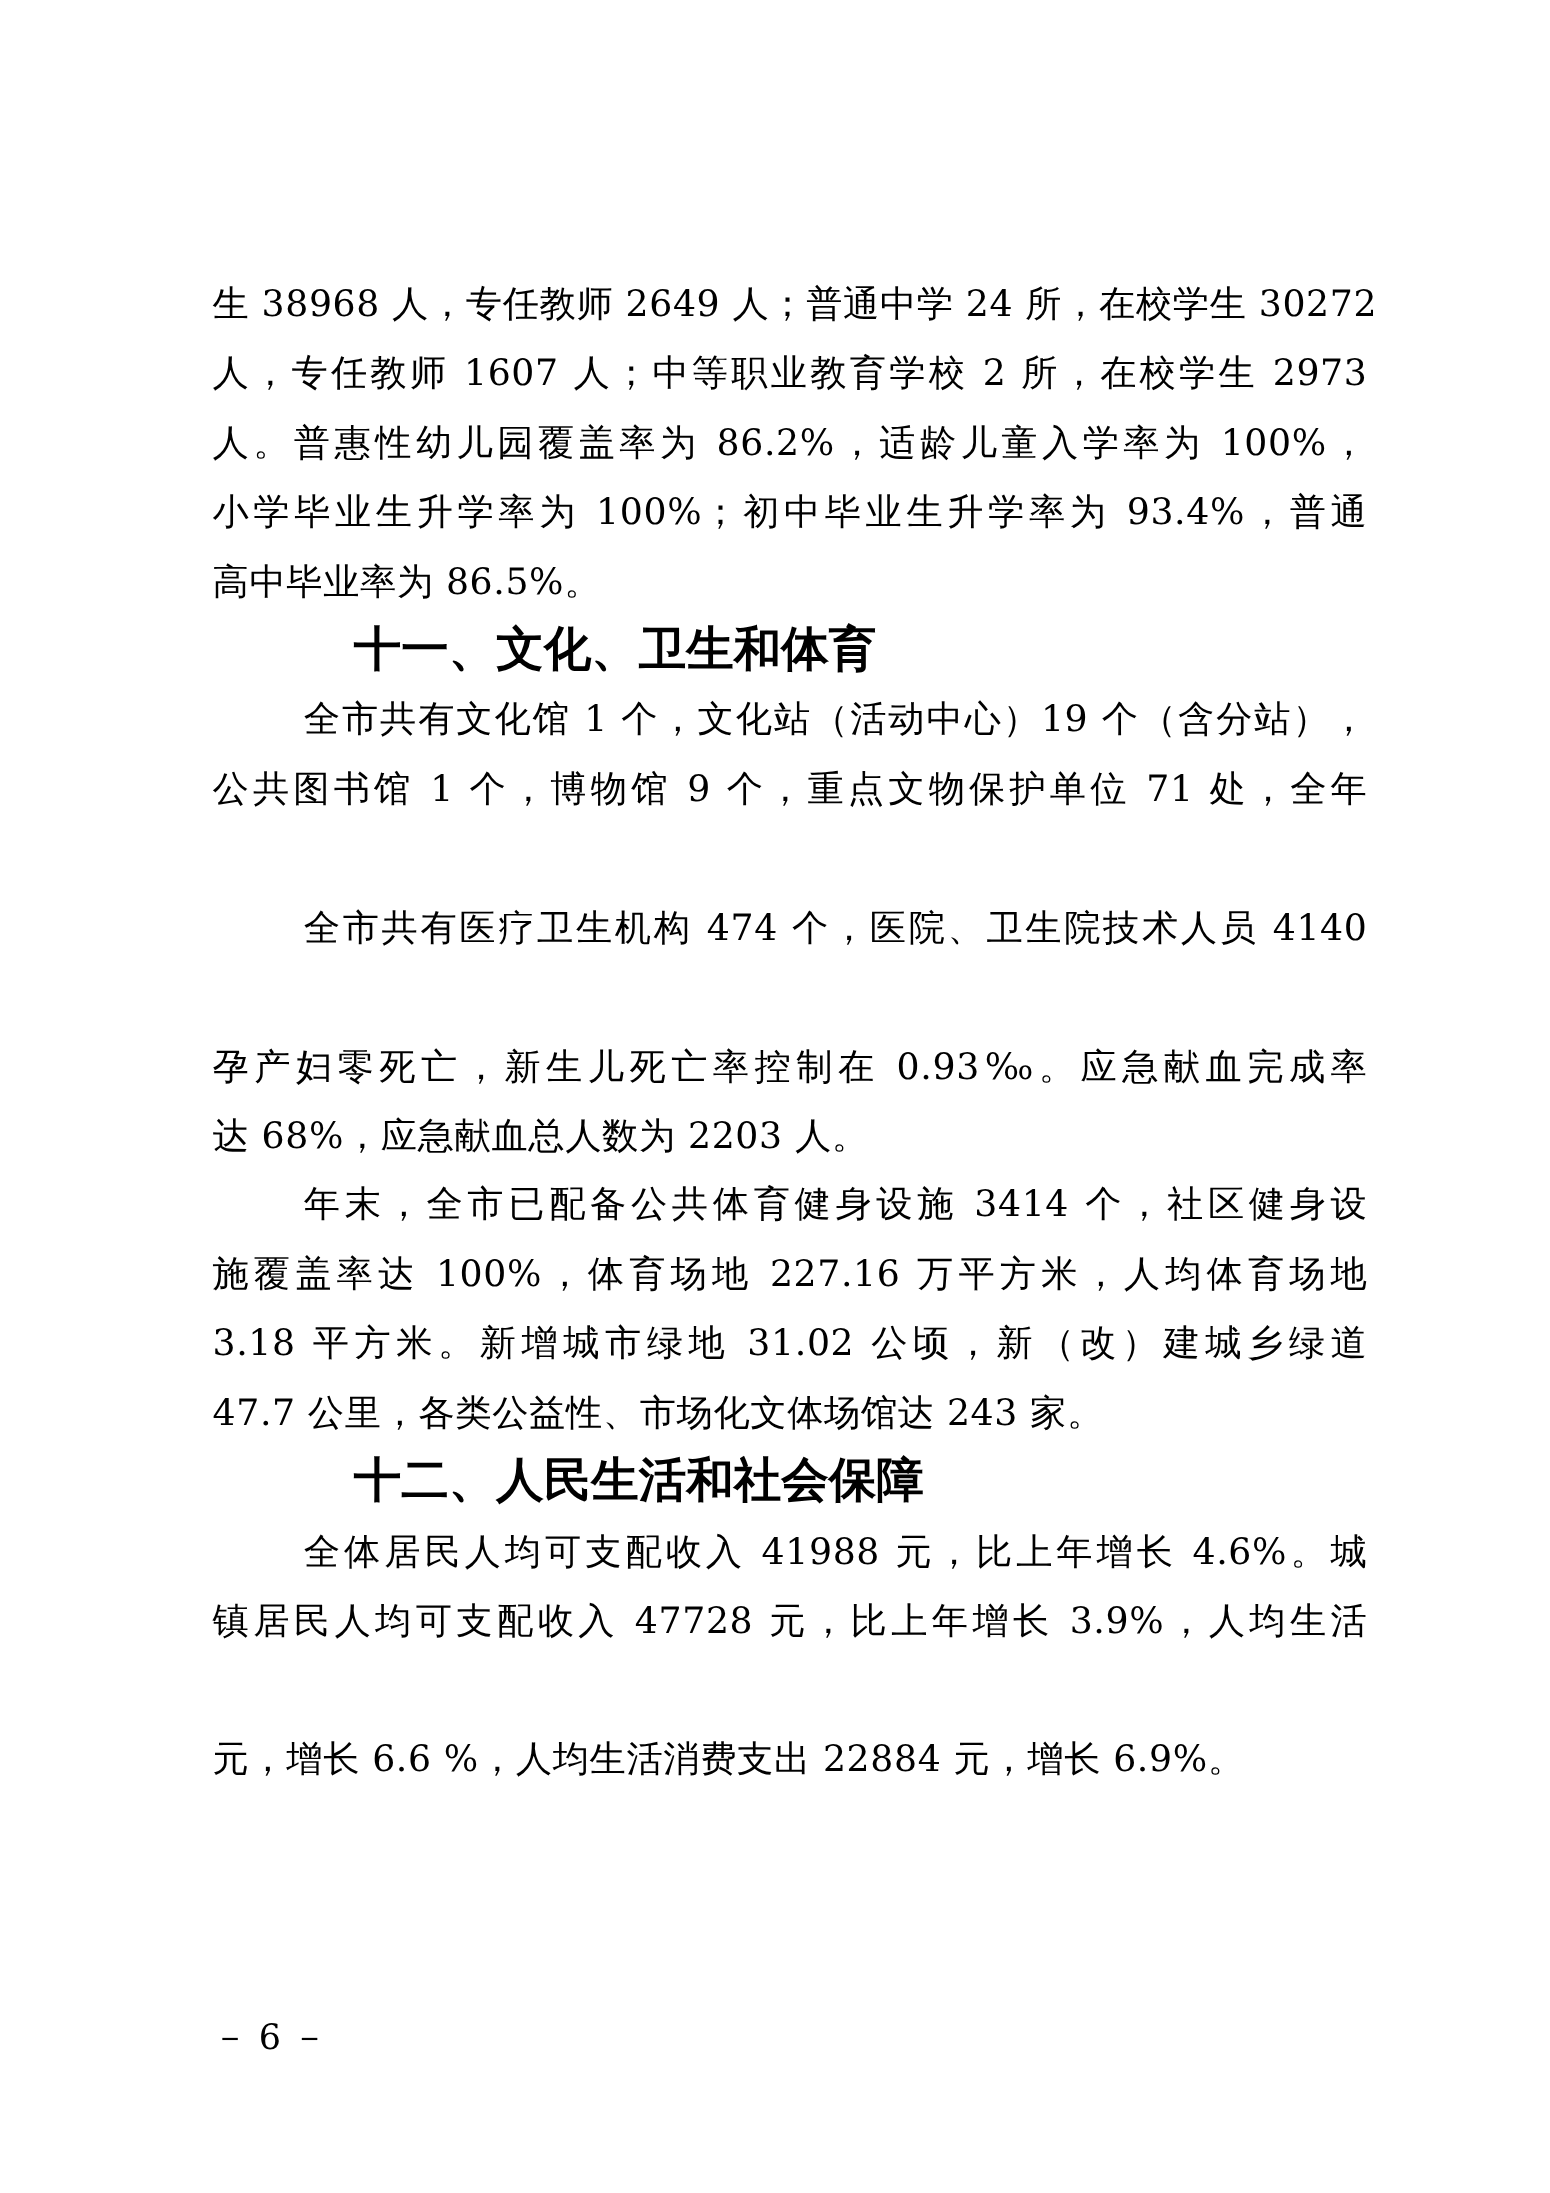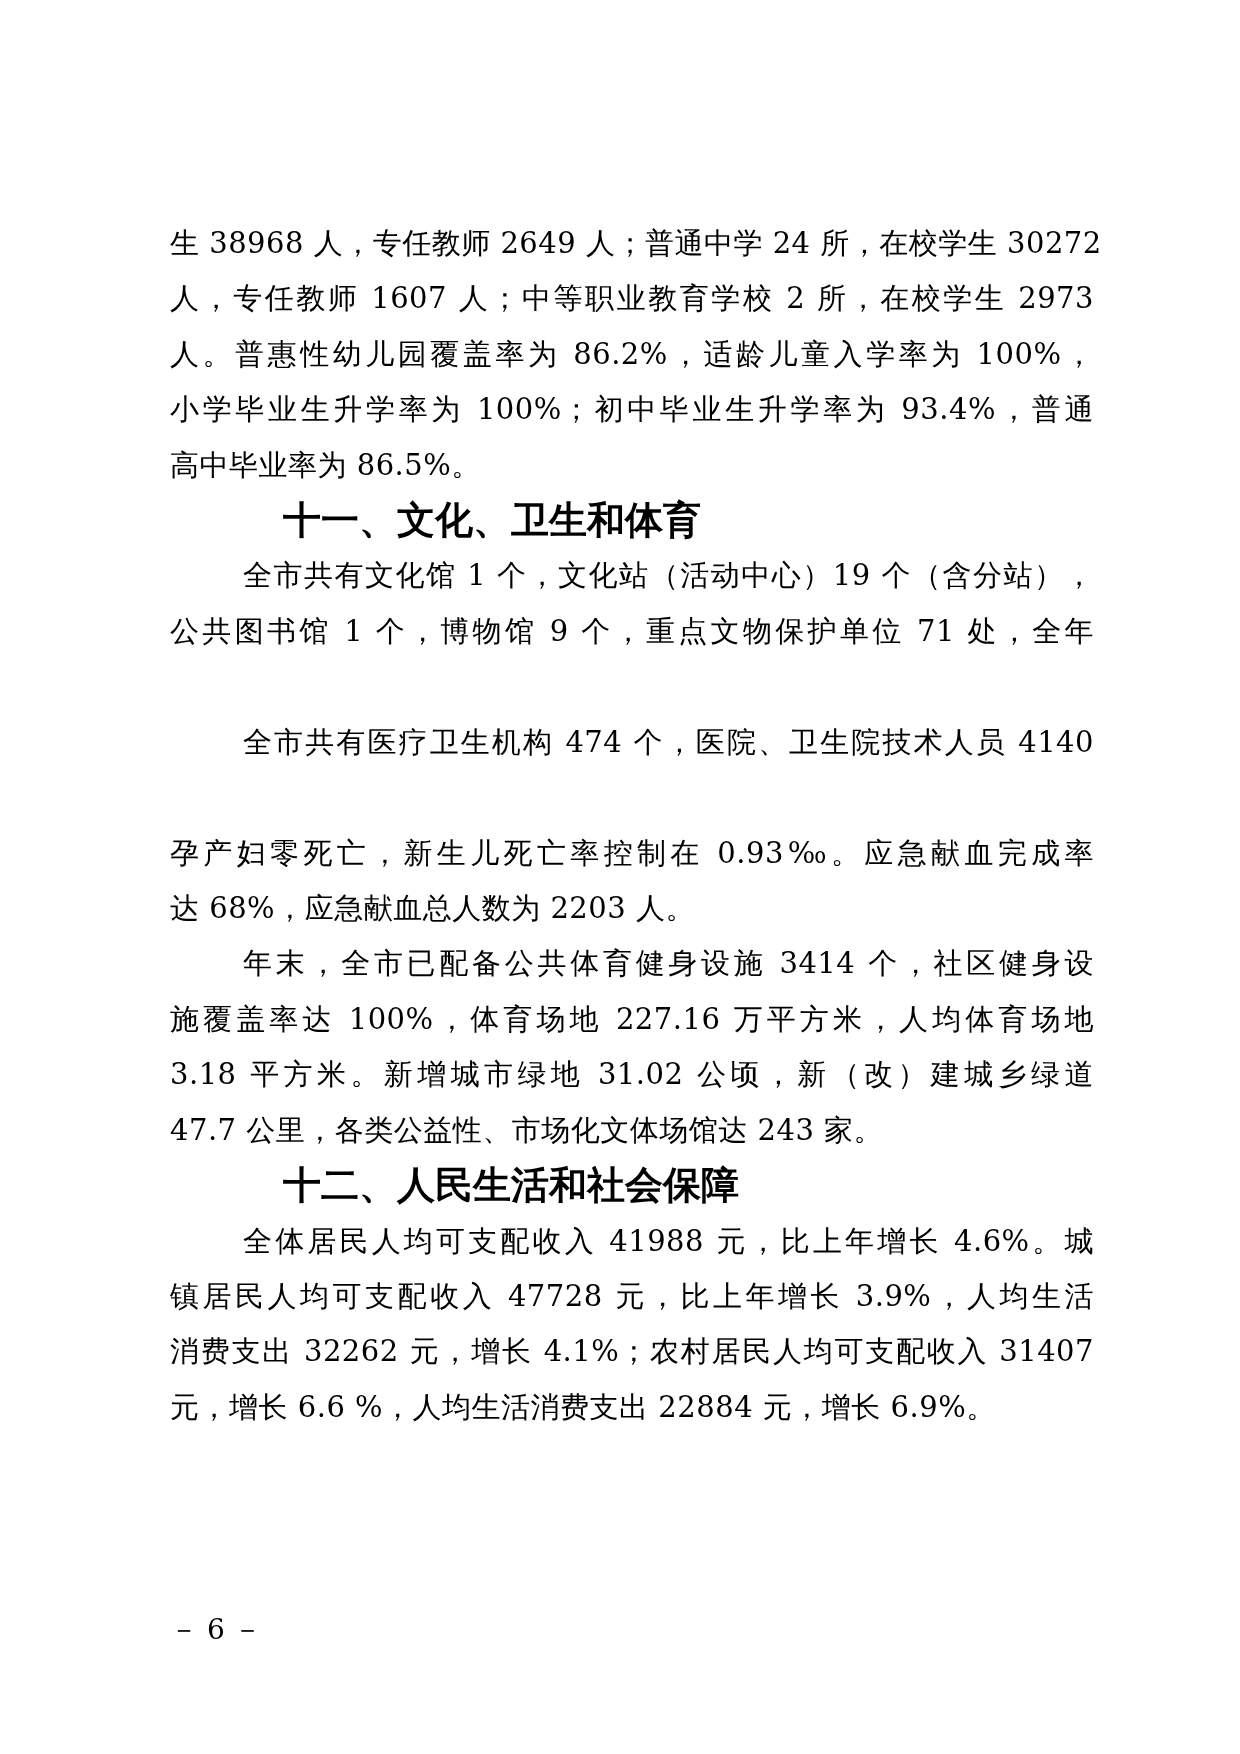--- a/index.html
+++ b/index.html
@@ -66,17 +66,16 @@
 
   <div class="line indent" style="top:943px">年末，全市已配备公共体育健身设施 3414 个，社区健身设</div>
   <div class="line" style="top:999px">施覆盖率达 100%，体育场地 227.16 万平方米，人均体育场地</div>
   <div class="line" style="top:1054px">3.18 平方米。新增城市绿地 31.02 公顷，新（改）建城乡绿道</div>
   <div class="line last" style="top:1110px">47.7 公里，各类公益性、市场化文体场馆达 243 家。</div>
 
   <div class="heading" style="top:1165px">十二、人民生活和社会保障</div>
 
   <div class="line indent" style="top:1221px">全体居民人均可支配收入 41988 元，比上年增长 4.6%。城</div>
   <div class="line" style="top:1276px">镇居民人均可支配收入 47728 元，比上年增长 3.9%，人均生活</div>
-  <div class="line" style="top:1331px">消费支出 32262 元，增长 4.1%；农村居民人均可支配收入 31407</div>
   <div class="line last" style="top:1387px">元，增长 6.6 %，人均生活消费支出 22884 元，增长 6.9%。</div>
 
   <div class="page-number">－ 6 －</div>
 </div>
 
 </body></html>

